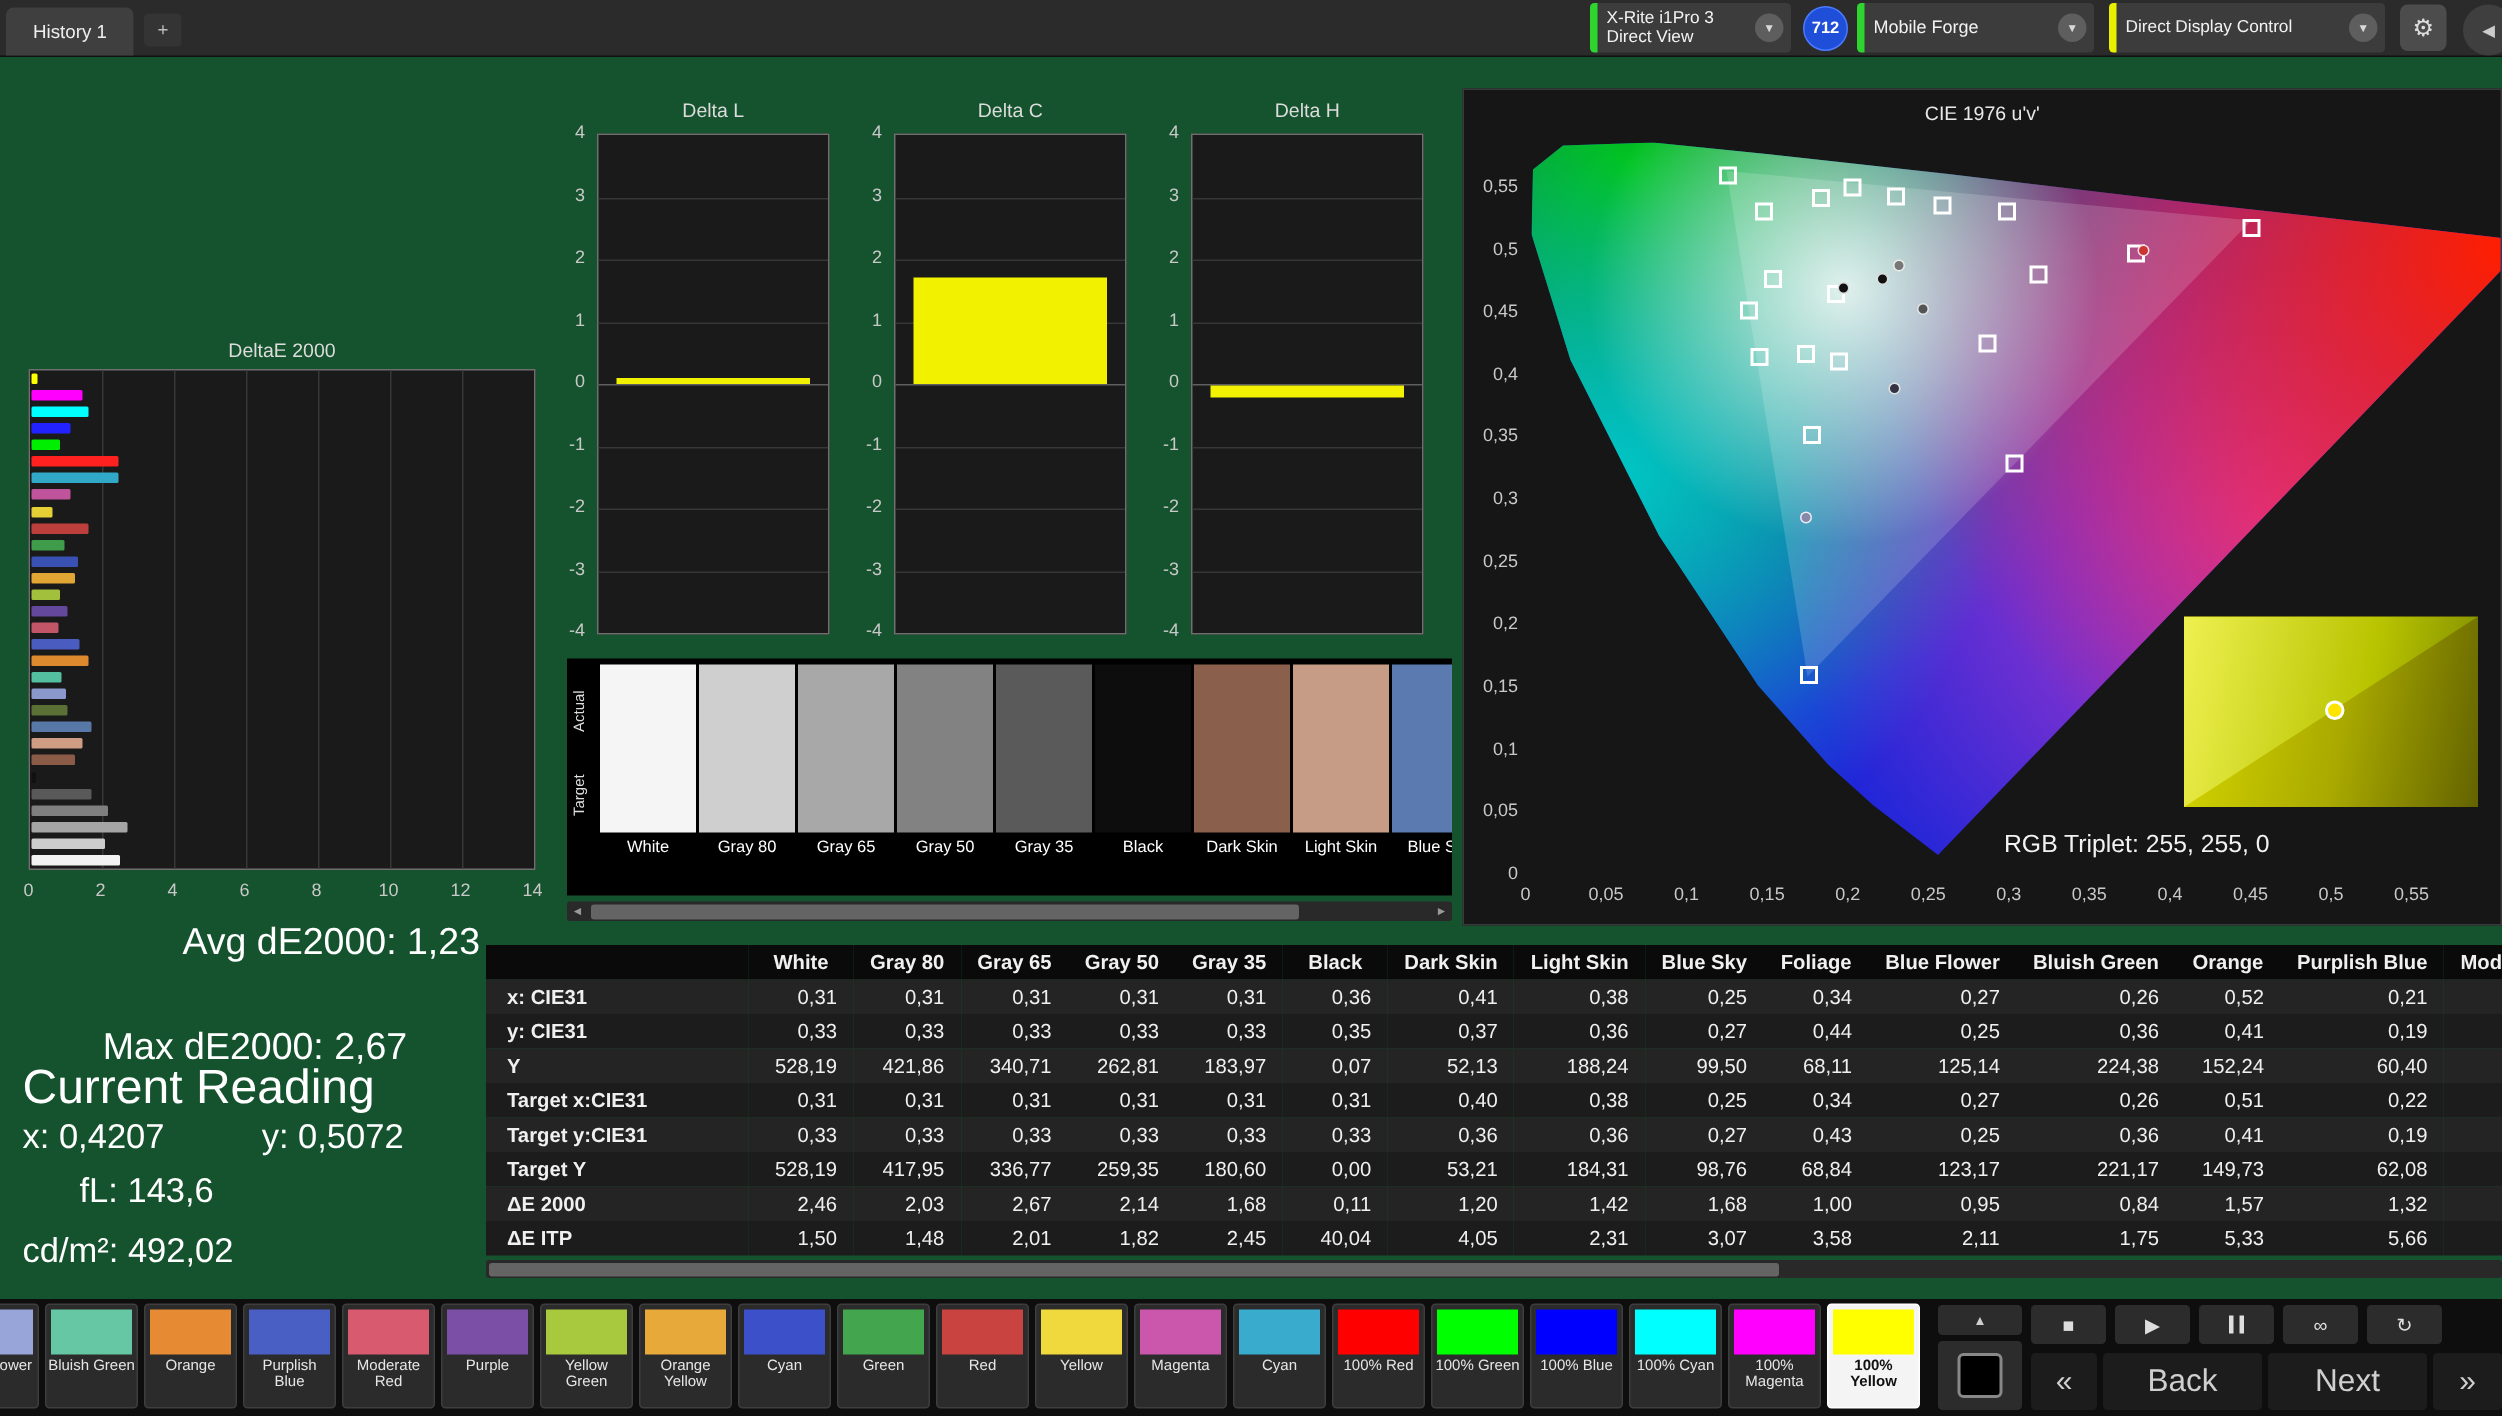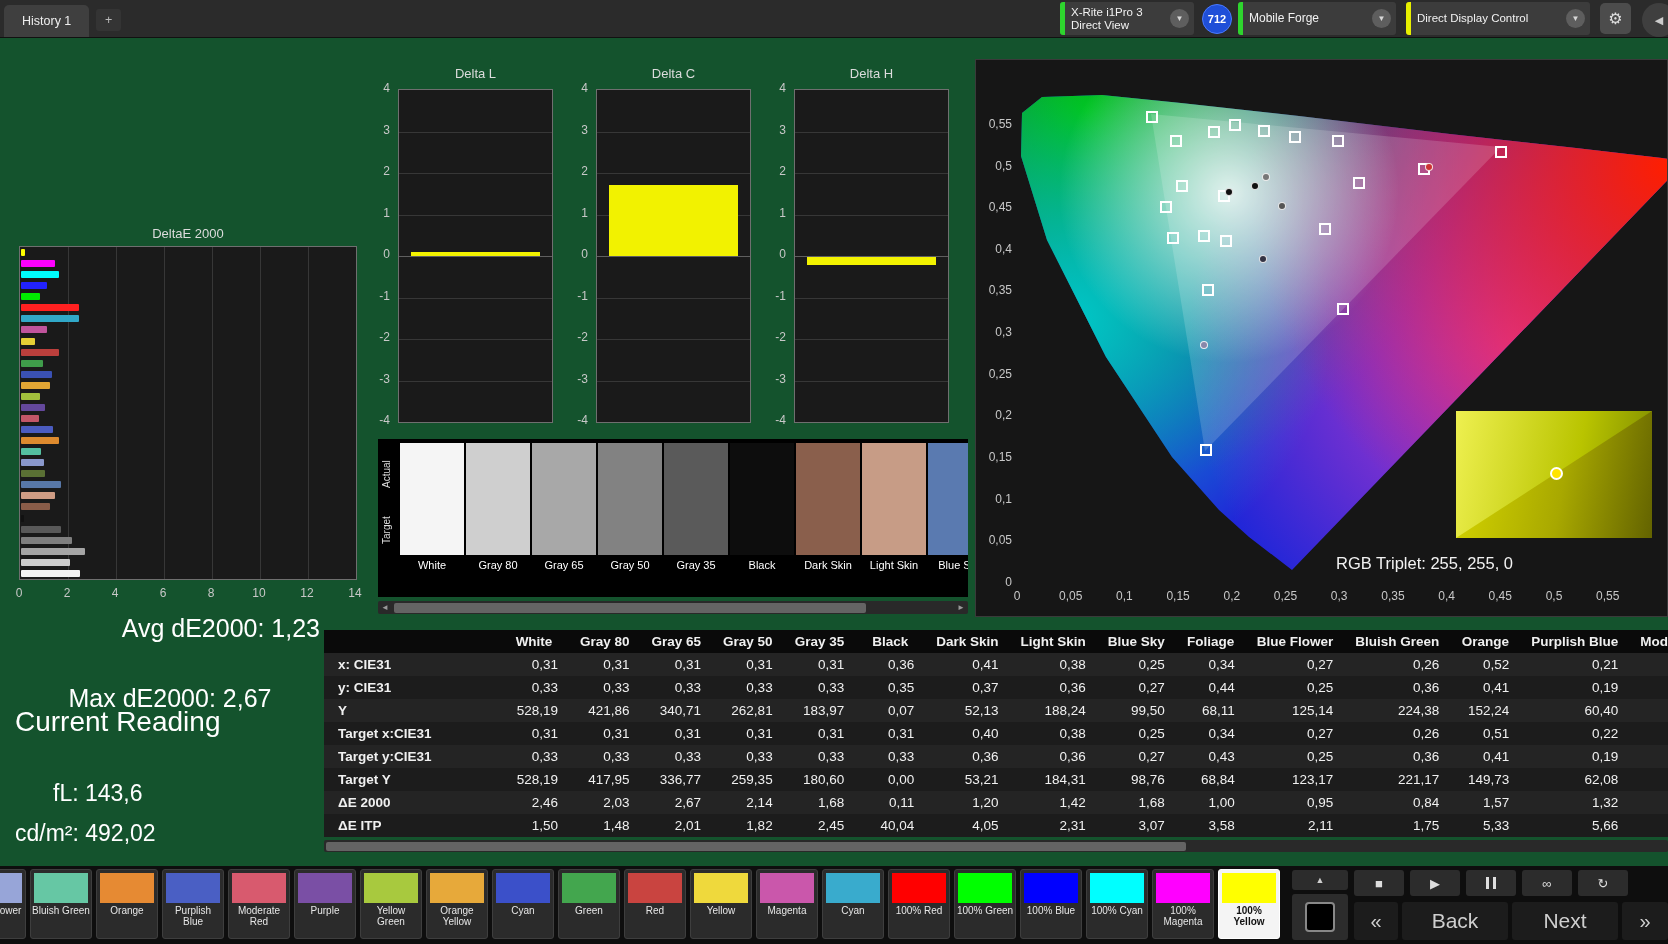--- a/index.html
+++ b/index.html
@@ -297,20 +297,21 @@
         </div>
       </div>
   </div>
   <div class="hscroll" style="left:378px;top:601px;width:590px;height:13px;">
     <div class="hs-arrow" style="left:0;">◄</div>
     <div class="hs-arrow" style="right:0;">►</div>
     <div class="hs-thumb" style="left:16px;width:472px;"></div>
   </div>
 
   <div class="cie-panel">
+    <div class="cie-title">CIE 1976 u'v'</div>
     <svg class="cie-svg" width="652" height="492" viewBox="0 0 652 492">
       <defs>
         <clipPath id="locusClip">
           <path d="M275,479 L232,446 L202,419 L155,366 L89,266 L30,149 L4,65 L5,22 L25,6 L85,4 L164,12 L282,25 L433,43 L559,57 L645,67 L669,70 Z"></path>
         </clipPath>
         <radialGradient id="gGreen" gradientUnits="userSpaceOnUse" cx="70" cy="20" r="380">
           <stop offset="0" stop-color="#00c400"></stop>
             <stop offset="1" stop-color="#00c400" stop-opacity="0"></stop>
         </radialGradient>
         <radialGradient id="gCyan" gradientUnits="userSpaceOnUse" cx="55" cy="230" r="260">
@@ -399,21 +400,26 @@
       </div>
     <div class="cie-inset">
       <div class="inset-tri"></div>
       <div class="inset-dot"></div>
     </div>
     <div class="cie-caption">RGB Triplet: 255, 255, 0</div>
   </div>
 
   <div class="stat" style="left:20px;top:614px;width:300px;text-align:right;font-size:25px;">Avg dE2000: 1,23</div>
   <div class="stat" style="left:20px;top:684px;width:300px;text-align:center;font-size:25px;">Max dE2000: 2,67</div>
-  <div class="stat" style="left:15px;top:706px;font-size:28px;">Current Reading</div>
+  <div class="stat" style="left:15px;top:706px;font-size:32px;">Current Reading</div>
+  <div class="stat" style="left:15px;top:744px;font-size:23px;">
+    <span>x: 0,4207</span>
+    <span style="display:inline-block;width:52px;"></span>
+    <span>y: 0,5072</span>
+  </div>
   <div class="stat" style="left:15px;top:780px;font-size:23px;margin-left:38px;">fL: 143,6</div>
   <div class="stat" style="left:15px;top:820px;font-size:23px;">cd/m²: 492,02</div>
 
   <div class="table-wrap">
     <table id="results">
         <thead>
           <tr>
             <th></th>
             <th>White</th>
             <th>Gray 80</th>

